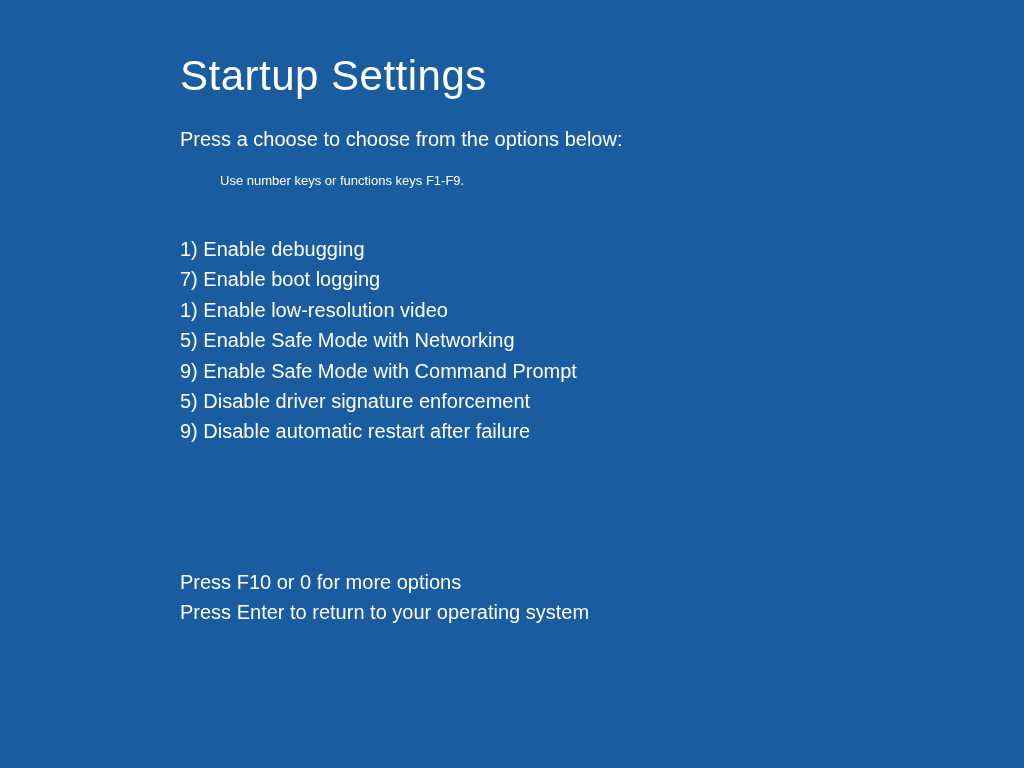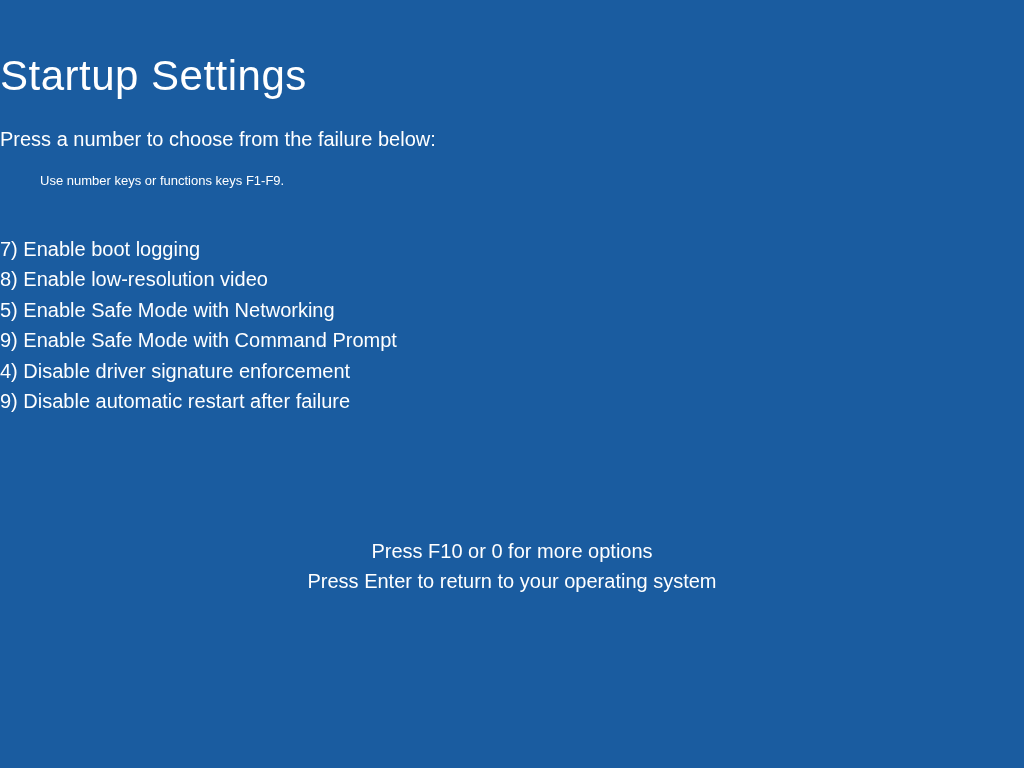--- a/index.html
+++ b/index.html
@@ -10,20 +10,21 @@
     body {
       width: 1024px;
       height: 768px;
       background-color: #1a5ca0;
       font-family: "Segoe UI", "Segoe UI Light", Arial, sans-serif;
       color: #ffffff;
       overflow: hidden;
       border-radius: 12px;
     }
     .container {
+      padding-left: 180px;
       padding-top: 52px;
     }
     .title {
       font-size: 42px;
       font-weight: 300;
       margin-bottom: 28px;
       letter-spacing: 0.5px;
     }
     .subtitle {
       font-size: 20px;
@@ -39,42 +40,42 @@
     .options-list {
       list-style: none;
     }
     .option-item {
       font-size: 20px;
       font-weight: 300;
       line-height: 1.52;
     }
     .footer {
       margin-top: 120px;
-      text-align: center;
     }
     .footer-line {
       font-size: 20px;
       font-weight: 300;
       line-height: 1.5;
     }
   </style>
 </head>
 <body>
 
 <div class="container">
   <h1 class="title">Startup Settings</h1>
-  <p class="subtitle">Press a number to choose from the failure below:</p>
+  <p class="subtitle">Press a choose to choose from the options below:</p>
   <p class="hint">Use number keys or functions keys F1-F9.</p>
 
   <ul class="options-list">
+    <li class="option-item">1) Enable debugging</li>
     <li class="option-item">7) Enable boot logging</li>
-    <li class="option-item">8) Enable low-resolution video</li>
+    <li class="option-item">1) Enable low-resolution video</li>
     <li class="option-item">5) Enable Safe Mode with Networking</li>
     <li class="option-item">9) Enable Safe Mode with Command Prompt</li>
-    <li class="option-item">4) Disable driver signature enforcement</li>
+    <li class="option-item">5) Disable driver signature enforcement</li>
     <li class="option-item">9) Disable automatic restart after failure</li>
   </ul>
 
   <div class="footer">
     <p class="footer-line">Press F10 or 0 for more options</p>
     <p class="footer-line">Press Enter to return to your operating system</p>
   </div>
 </div>
 
 </body></html>

